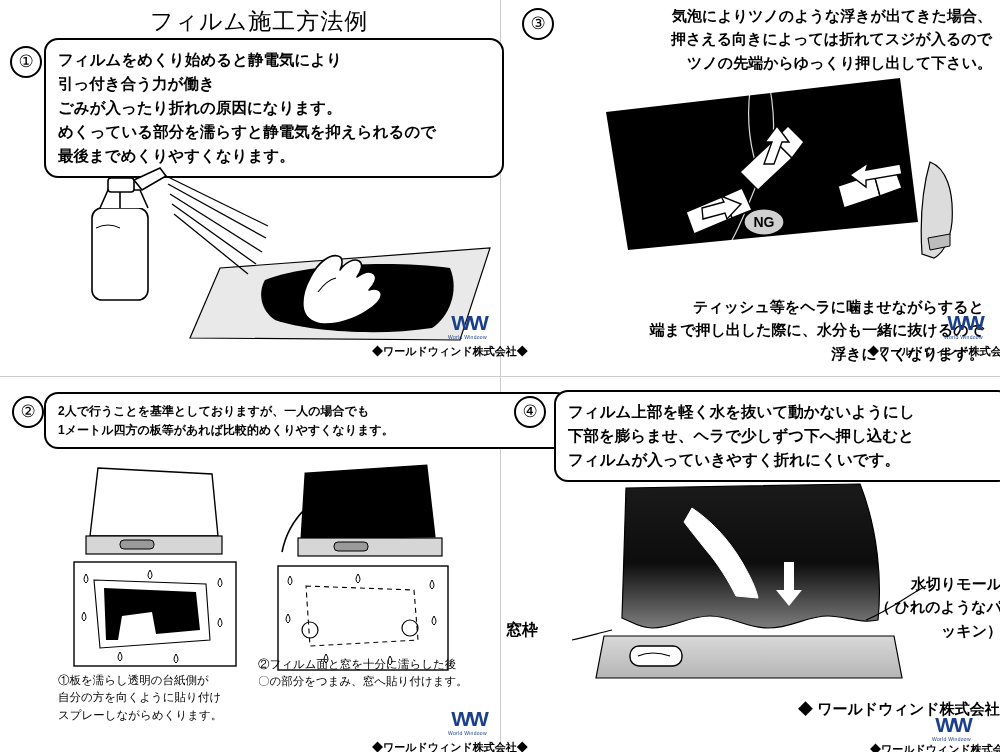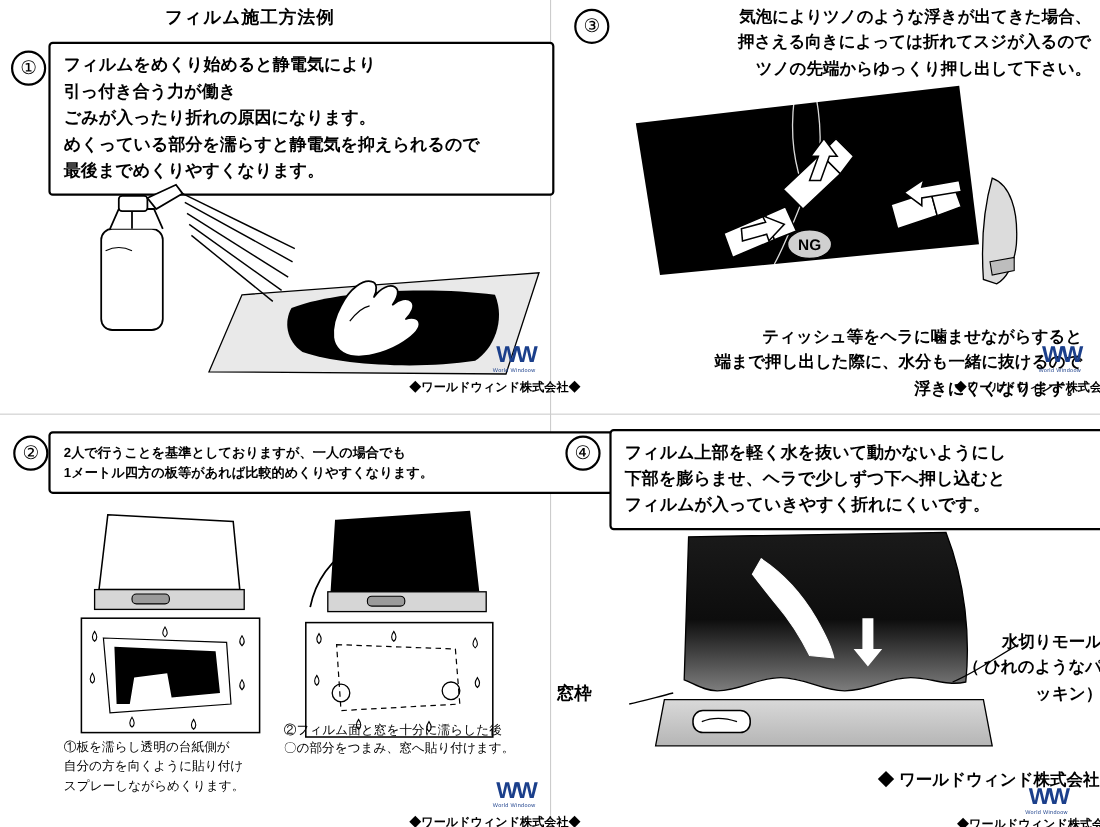--- a/index.html
+++ b/index.html
@@ -31,39 +31,39 @@
     left: 0;
     top: 376px;
     width: 1000px;
     height: 1px;
     background: #cccccc;
   }
   .page-title {
     position: absolute;
     left: 150px;
     top: 6px;
-    font-size: 16px;
-    font-weight: bold;
+    font-size: 23px;
+    font-weight: normal;
     letter-spacing: 1px;
   }
   .step-num {
     position: absolute;
     width: 28px;
     height: 28px;
     border: 2px solid #000;
     border-radius: 50%;
     font-size: 17px;
     line-height: 27px;
     text-align: center;
     font-weight: normal;
   }
   .bubble {
     position: absolute;
     border: 2px solid #000;
-    border-radius: 4px;
+    border-radius: 14px;
     background: #fff;
     padding: 8px 12px;
     font-size: 15.5px;
     line-height: 1.55;
     white-space: pre-line;
     font-weight: bold;
   }
   .plain-text {
     position: absolute;
     font-size: 15px;
@@ -163,21 +163,21 @@
     <div class="ww">WW</div>
     <div class="sub">World Windoow</div>
   </div>
   <div class="brandline" style="left:372px; top:344px;">◆ワールドウィンド株式会社◆</div>
 
   <div class="step-num" style="left:522px; top:8px;">③</div>
   <div class="plain-text" style="left:572px; top:4px; width:420px;">気泡によりツノのような浮きが出てきた場合、
 押さえる向きによっては折れてスジが入るので
 ツノの先端からゆっくり押し出して下さい。</div>
 
-  <div class="art" style="left:572px; top:72px;">
+  <div class="art" style="left:600px; top:72px;">
     <svg width="390" height="190" viewBox="0 0 390 190">
 
       <path d="M6,40 L300,6 L318,150 L28,178 Z" fill="#000"></path>
 
       <path d="M150,18 C146,52 150,78 160,104" fill="none" stroke="#ffffff" stroke-width="1.2" opacity="0.85"></path>
       <path d="M170,16 C176,50 174,82 166,108" fill="none" stroke="#ffffff" stroke-width="1.2" opacity="0.85"></path>
       <path d="M160,104 C150,128 142,150 132,168" fill="none" stroke="#ffffff" stroke-width="1.2" opacity="0.85"></path>
 
       <g transform="translate(140,58)">
         <path d="M0,42 L34,10 L52,28 L18,60 Z" fill="#fff" stroke="#000" stroke-width="1.4"></path>

